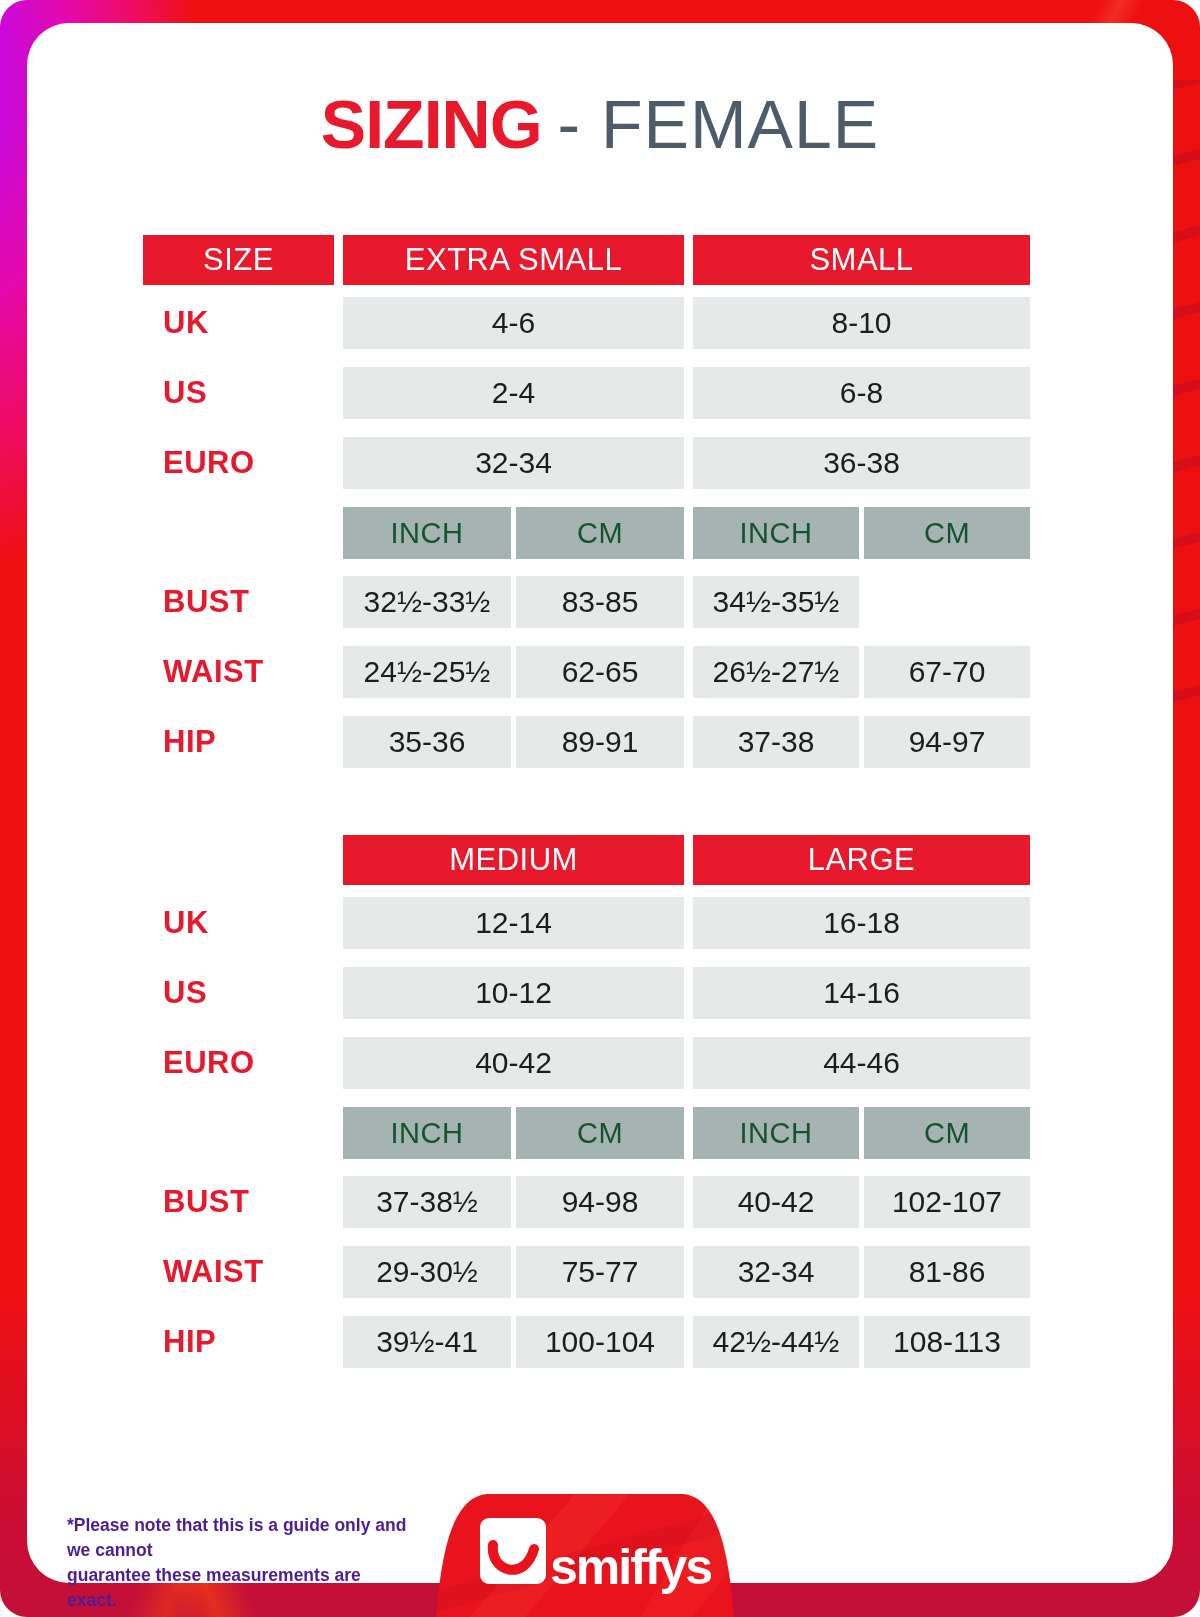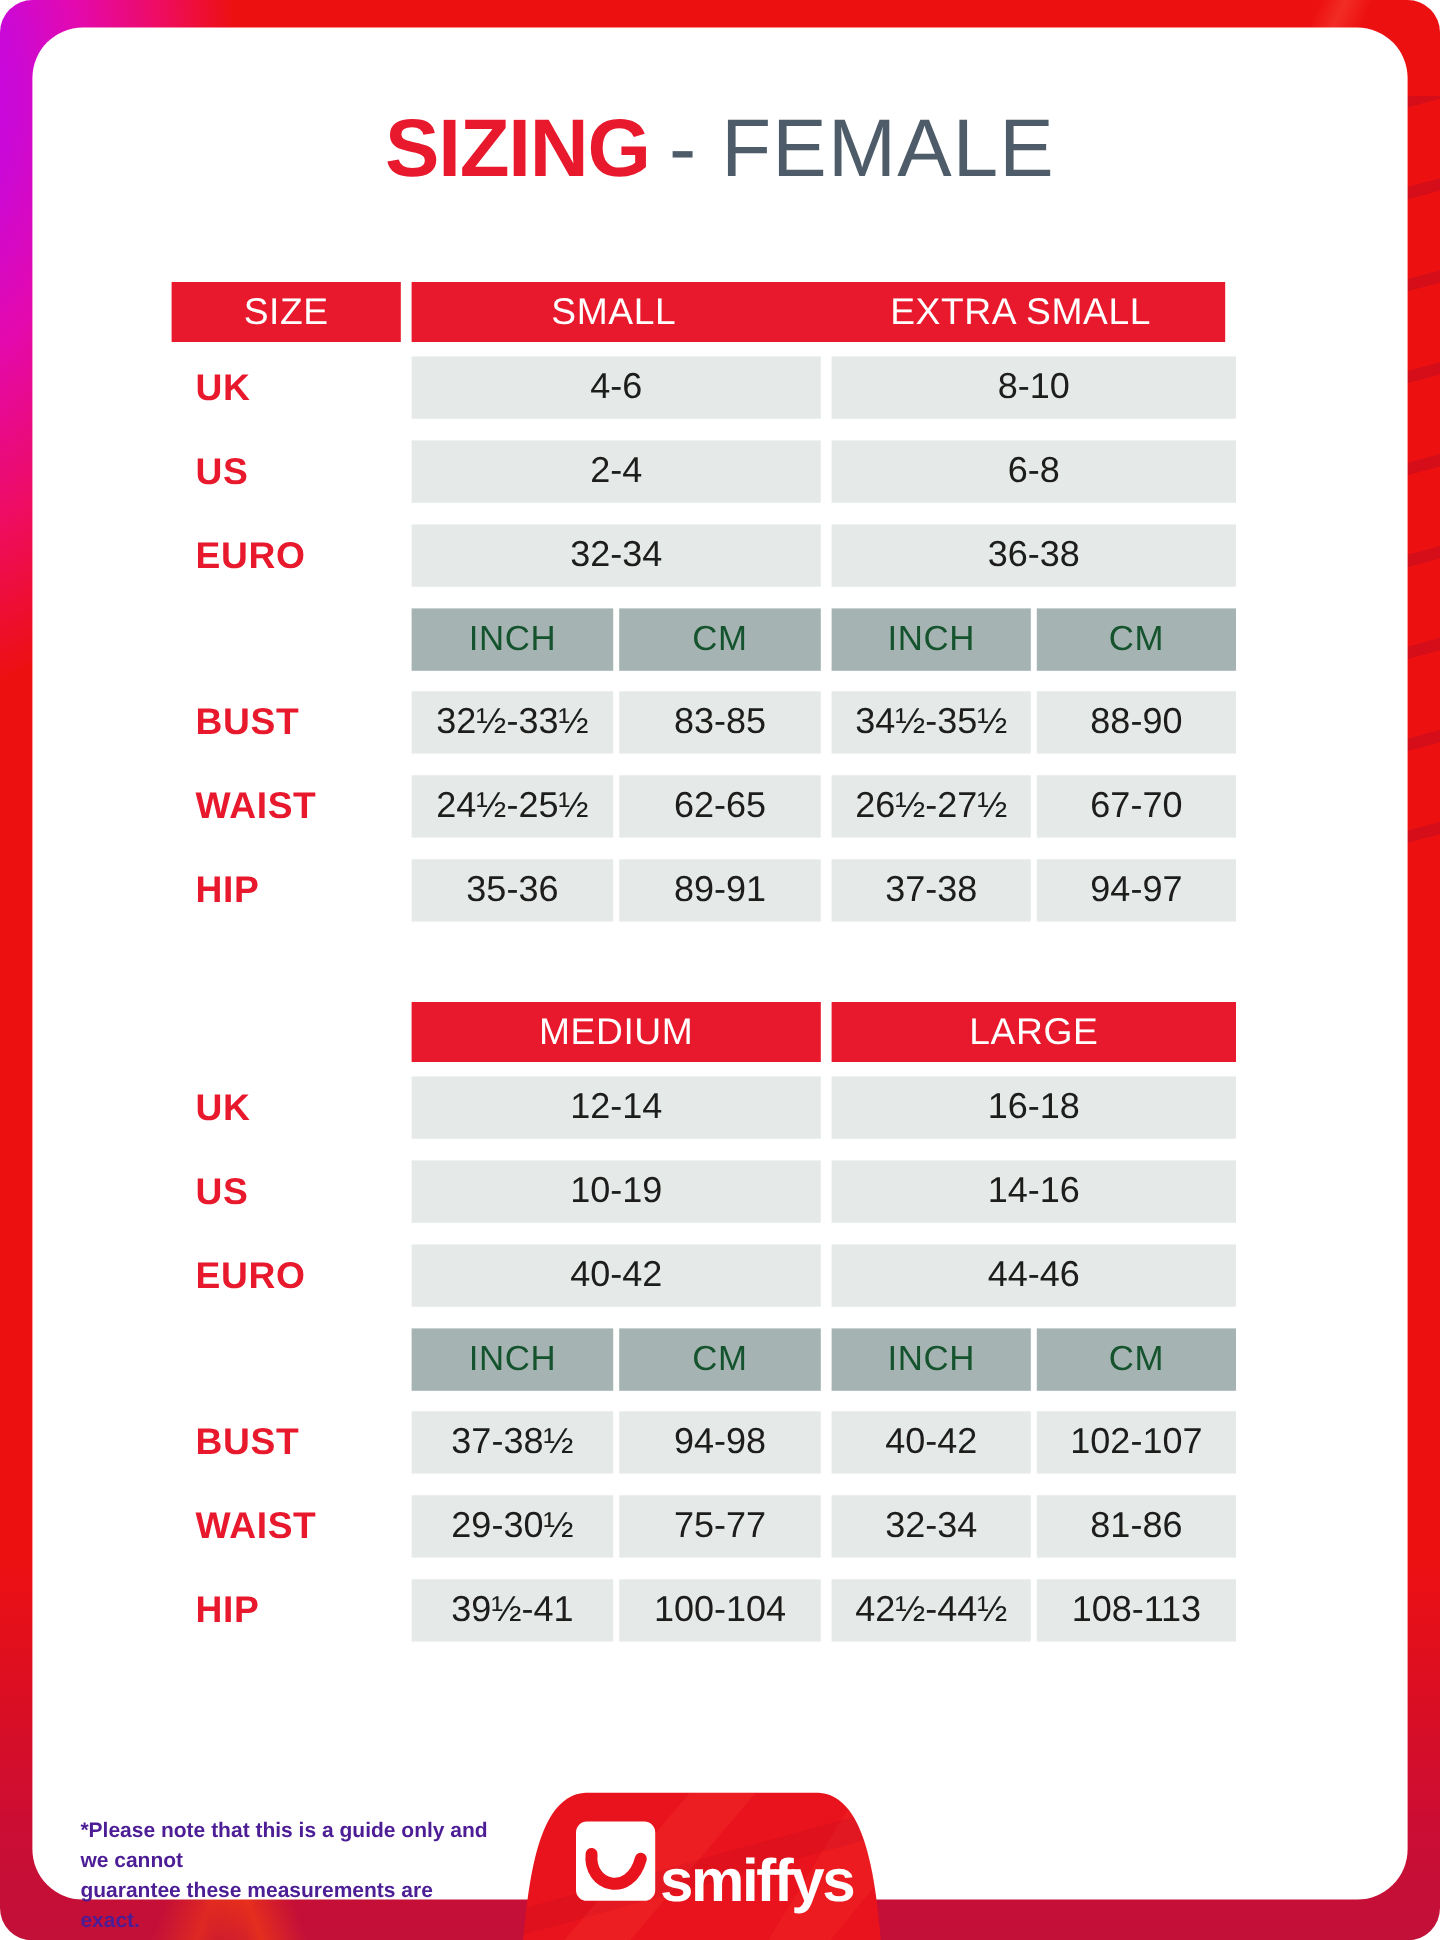--- a/index.html
+++ b/index.html
@@ -96,22 +96,22 @@
   <div class="page">
 
     <div class="title">
       <span class="t-red">SIZING</span><span class="t-gray">- FEMALE</span>
     </div>
 
     <div class="table t1">
 
       <div class="row hrow">
         <div class="cell hdr w-lab">SIZE</div>
+        <div class="cell hdr w-a">EXTRA SMALL</div>
         <div class="cell hdr w-b">SMALL</div>
-        <div class="cell hdr w-a">EXTRA SMALL</div>
       </div>
 
       <div class="row srow">
         <div class="lab w-lab">UK</div>
         <div class="cell w-a">4-6</div>
         <div class="cell w-b">8-10</div>
       </div>
 
       <div class="row srow">
         <div class="lab w-lab">US</div>
@@ -131,21 +131,20 @@
         <div class="cell unit w-a2">CM</div>
         <div class="cell unit w-b1">INCH</div>
         <div class="cell unit w-b2">CM</div>
       </div>
 
       <div class="row mrow">
         <div class="lab w-lab">BUST</div>
         <div class="cell w-a1">32½-33½</div>
         <div class="cell w-a2">83-85</div>
         <div class="cell w-b1">34½-35½</div>
-        <div class="cell w-b2">88-90</div>
       </div>
 
       <div class="row mrow">
         <div class="lab w-lab">WAIST</div>
         <div class="cell w-a1">24½-25½</div>
         <div class="cell w-a2">62-65</div>
         <div class="cell w-b1">26½-27½</div>
         <div class="cell w-b2">67-70</div>
       </div>
 
@@ -167,21 +166,21 @@
       </div>
 
       <div class="row srow">
         <div class="lab w-lab">UK</div>
         <div class="cell w-a">12-14</div>
         <div class="cell w-b">16-18</div>
       </div>
 
       <div class="row srow">
         <div class="lab w-lab">US</div>
-        <div class="cell w-a">10-19</div>
+        <div class="cell w-a">10-12</div>
         <div class="cell w-b">14-16</div>
       </div>
 
       <div class="row srow">
         <div class="lab w-lab">EURO</div>
         <div class="cell w-a">40-42</div>
         <div class="cell w-b">44-46</div>
       </div>
 
       <div class="row urow">

